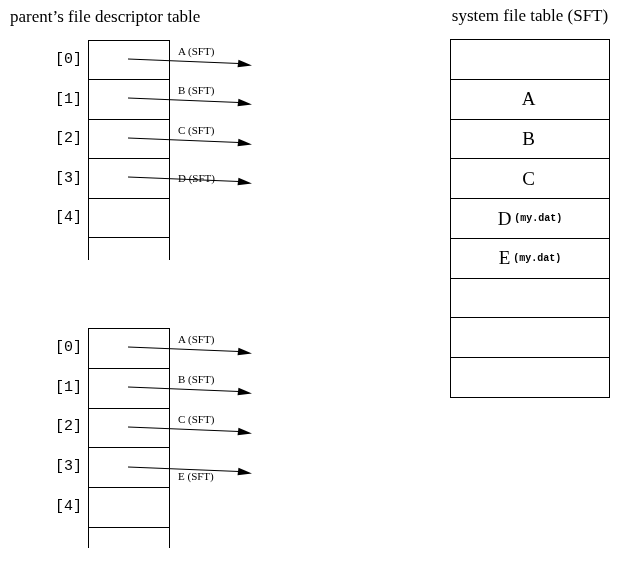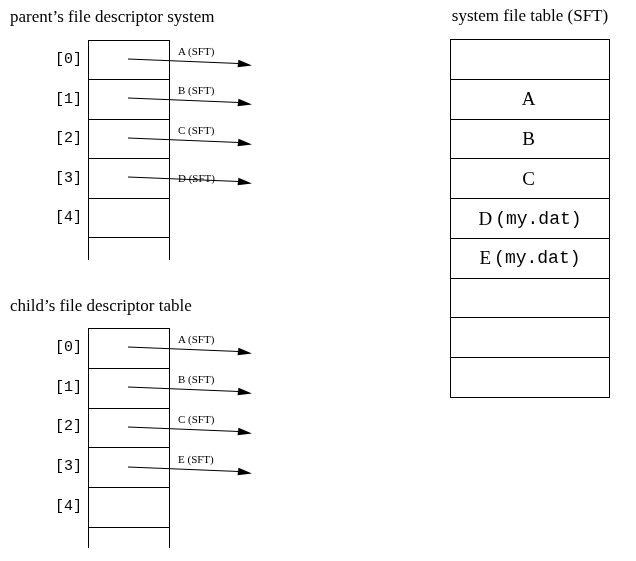--- a/index.html
+++ b/index.html
@@ -72,31 +72,32 @@
     flex: 1;
     border-bottom: 1px solid #000000;
     display: flex;
     align-items: center;
     justify-content: center;
   }
   .sft-row:last-child { border-bottom: none; }
   .sft-entry { font-size: 19px; }
   .sft-file {
     font-family: "Liberation Mono", "DejaVu Sans Mono", monospace;
-    font-size: 18px;
+    font-size: 10px;
     margin-left: 3px;
     white-space: nowrap;
+    font-weight: bold;
   }
 </style>
 </head>
 <body>
 
 <div id="stage">
 
-  <div class="title" style="left:10px; top:7px">parent’s file descriptor system</div>
+  <div class="title" style="left:10px; top:7px">parent’s file descriptor table</div>
 
   <div class="fd-box" style="left:88px; top:40px; height:198px">
     <div class="fd-row"></div>
     <div class="fd-row"></div>
     <div class="fd-row"></div>
     <div class="fd-row"></div>
     <div class="fd-row"></div>
   </div>
   <div class="fd-ext" style="left:88px; top:238px; height:22px"></div>
 
@@ -121,21 +122,20 @@
   <svg class="arrow" style="left:128px; top:173px" width="132" height="16" viewBox="0 0 132 16">
     <line x1="0" y1="4" x2="111" y2="8.5" stroke="#000000" stroke-width="1.2"></line>
     <polygon points="124,10.5 110.5,4.7 109.5,12.3" fill="#000000"></polygon>
   </svg>
 
   <div class="alabel" style="left:178px; top:43px">A (SFT)</div>
   <div class="alabel" style="left:178px; top:82px">B (SFT)</div>
   <div class="alabel" style="left:178px; top:122px">C (SFT)</div>
   <div class="alabel" style="left:178px; top:170px">D (SFT)</div>
 
-  <div class="title" style="left:10px; top:296px">child’s file descriptor table</div>
 
   <div class="fd-box" style="left:88px; top:328px; height:200px">
     <div class="fd-row"></div>
     <div class="fd-row"></div>
     <div class="fd-row"></div>
     <div class="fd-row"></div>
     <div class="fd-row"></div>
   </div>
   <div class="fd-ext" style="left:88px; top:528px; height:20px"></div>
 
@@ -158,21 +158,21 @@
     <polygon points="124,10.5 110.5,4.7 109.5,12.3" fill="#000000"></polygon>
   </svg>
   <svg class="arrow" style="left:128px; top:463px" width="132" height="16" viewBox="0 0 132 16">
     <line x1="0" y1="4" x2="111" y2="8.5" stroke="#000000" stroke-width="1.2"></line>
     <polygon points="124,10.5 110.5,4.7 109.5,12.3" fill="#000000"></polygon>
   </svg>
 
   <div class="alabel" style="left:178px; top:331px">A (SFT)</div>
   <div class="alabel" style="left:178px; top:371px">B (SFT)</div>
   <div class="alabel" style="left:178px; top:411px">C (SFT)</div>
-  <div class="alabel" style="left:178px; top:451px">E (SFT)</div>
+  <div class="alabel" style="left:178px; top:468px">E (SFT)</div>
 
   <div class="title" style="left:420px; top:6px; width:220px; text-align:center">system file table (SFT)</div>
 
   <div class="sft-box">
     <div class="sft-row">
       <span class="sft-entry"></span>
         <span class="sft-file"></span>
     </div>
     <div class="sft-row">
       <span class="sft-entry">A</span>

